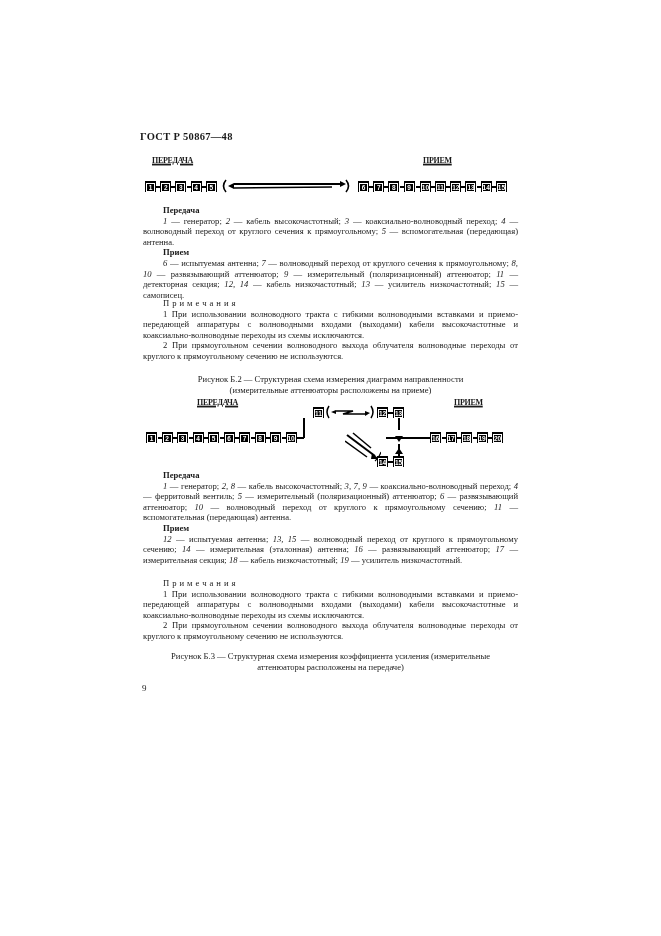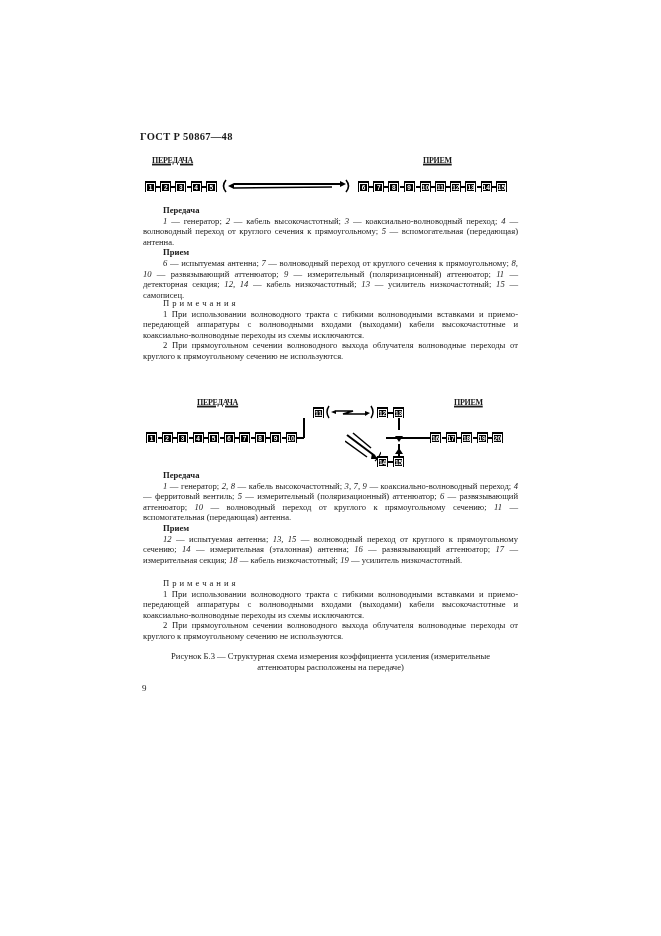--- a/index.html
+++ b/index.html
@@ -39,20 +39,22 @@
   <p class="ind" id="b2-rx"><span class="ital">6</span><span> — испытуемая антенна; </span><span class="ital">7</span><span> — волноводный переход от круглого сечения к прямоугольному; </span><span class="ital">8, 10</span><span> — развязывающий аттенюатор; </span><span class="ital">9</span><span> — измерительный (поляризационный) аттенюатор; </span><span class="ital">11</span><span> — детекторная секция; </span><span class="ital">12, 14</span><span> — кабель низкочастотный; </span><span class="ital">13</span><span> — усилитель низкочастотный; </span><span class="ital">15</span><span> — самописец.</span></p>
 </div>
 
 <div class="para" style="top:298px;">
   <p class="ind spaced">Примечания</p>
   <p class="ind">1 При использовании волноводного тракта с гибкими волноводными вставками и приемо-передающей аппаратуры с волноводными входами (выходами) кабели высокочастотные и коаксиально-волноводные переходы из схемы исключаются.</p>
   <p class="ind">2 При прямоугольном сечении волноводного выхода облучателя волноводные переходы от круглого к прямоугольному сечению не используются.</p>
 </div>
 
 <div class="cap" style="top:374px;">
+  <div>Рисунок Б.2 — Структурная схема измерения диаграмм направленности</div>
+  <div>(измерительные аттенюаторы расположены на приеме)</div>
 </div>
 
 <div class="abs lbl" style="left:197px; top:398px;">ПЕРЕДАЧА</div>
 <div class="abs lbl" style="left:454px; top:398px;">ПРИЕМ</div>
 <div id="fig3"></div>
 
 <div class="para" style="top:470px;">
   <p class="ind bold">Передача</p>
   <p class="ind" id="b3-tx"><span class="ital">1</span><span> — генератор; </span><span class="ital">2, 8</span><span> — кабель высокочастотный; </span><span class="ital">3, 7, 9</span><span> — коаксиально-волноводный переход; </span><span class="ital">4</span><span> — ферритовый вентиль; </span><span class="ital">5</span><span> — измерительный (поляризационный) аттенюатор; </span><span class="ital">6</span><span> — развязывающий аттенюатор; </span><span class="ital">10</span><span> — волноводный переход от круглого к прямоугольному сечению; </span><span class="ital">11</span><span> — вспомогательная (передающая) антенна.</span></p>
   <p class="ind bold">Прием</p>

